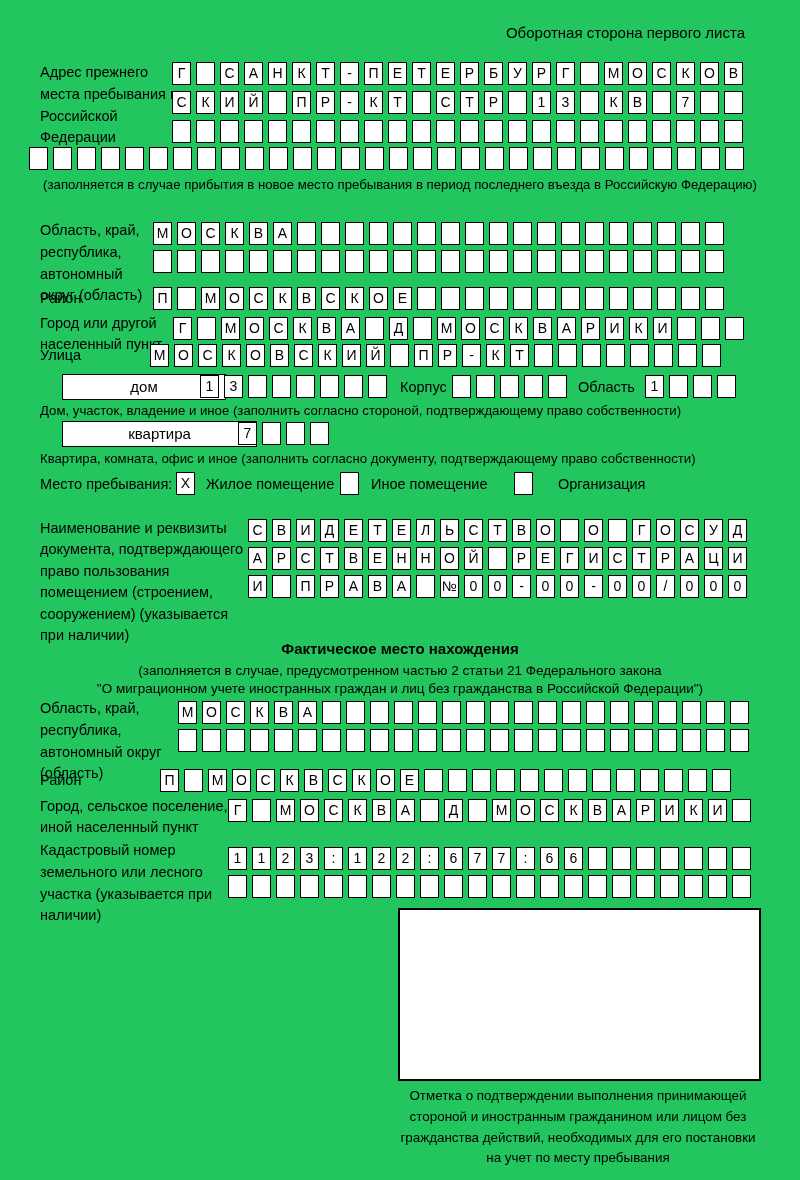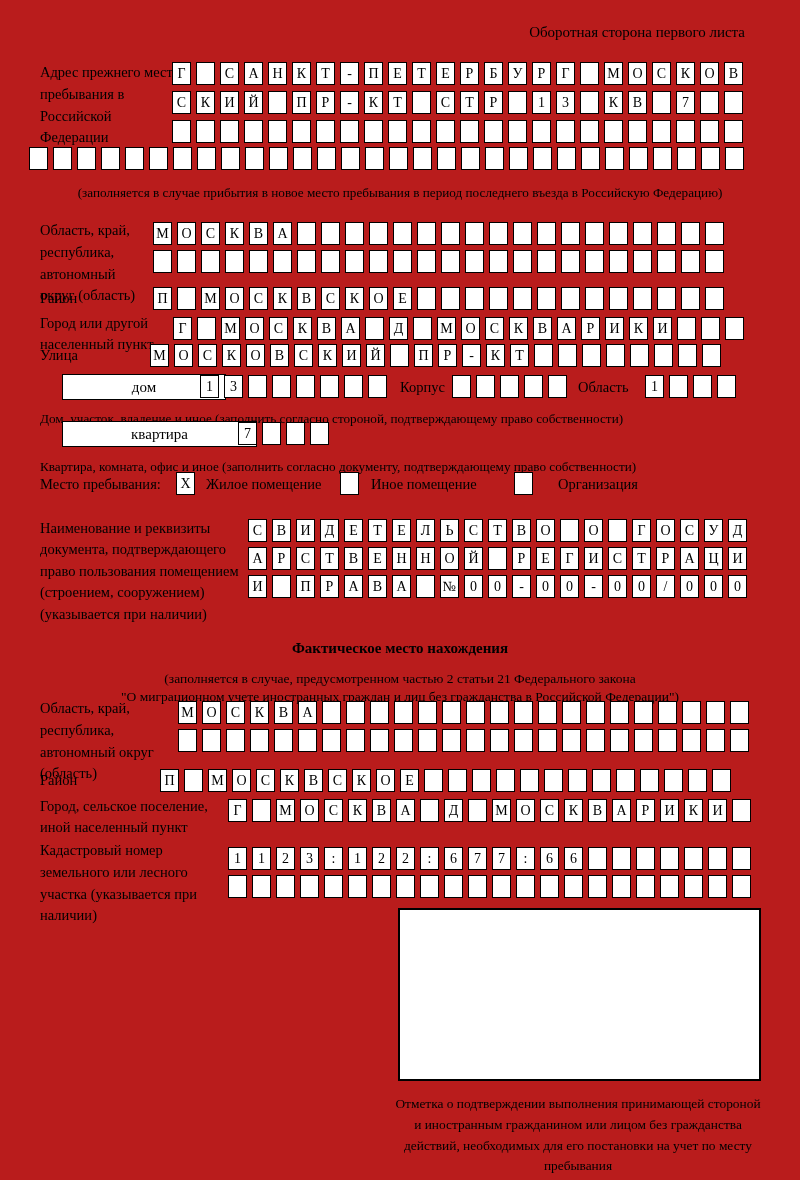--- a/index.html
+++ b/index.html
@@ -1,20 +1,20 @@
 <!DOCTYPE html>
 <html><head>
 <meta charset="utf-8">
 <style>
   html,body{margin:0;padding:0;background:#fff;}
-  .page{position:relative;width:800px;height:1180px;background:#b91c1c;color:#000;
-        font-family:Liberation Serif, serif;overflow:hidden;}
+  .page{position:relative;width:800px;height:1180px;background:#22c55e;color:#000;
+        font-family:Liberation Sans, sans-serif;overflow:hidden;}
   .abs{position:absolute;}
   .lbl{position:absolute;font-size:14.5px;line-height:1.5;}
-  .cap{position:absolute;font-size:13.2px;margin-top:8px;}
+  .cap{position:absolute;font-size:13.2px;}
   .center{text-align:center;}
   .hdr{position:absolute;left:0;width:100%;text-align:center;font-weight:bold;font-size:15.5px;}
   .cellrow{position:absolute;display:flex;gap:5px;}
   .cell{flex:none;width:17px;height:21px;border:1.6px solid #000;background:#fff;
         font-size:14px;line-height:21px;text-align:center;}
   .widebox{position:absolute;border:1.6px solid #000;background:#fff;text-align:center;
         font-size:15px;margin-left:32px;}
   .stamp{position:absolute;border:2px solid #000;background:#fff;}
 </style>
 </head>

